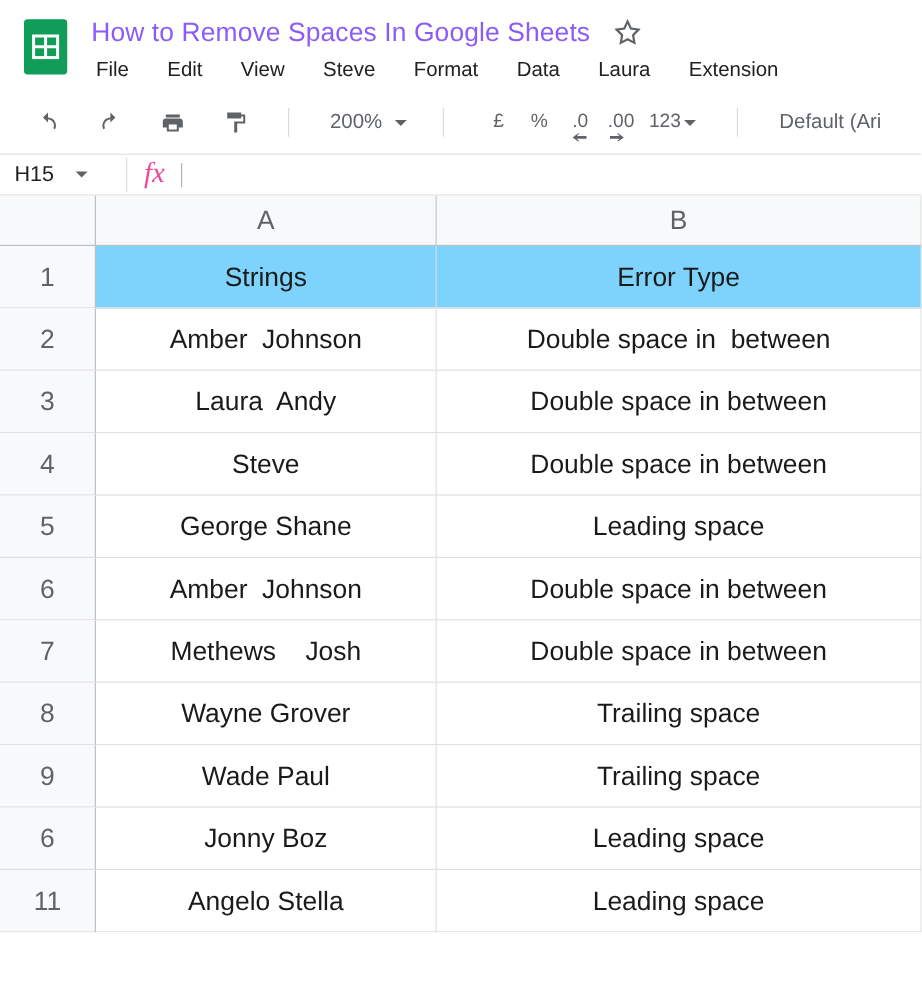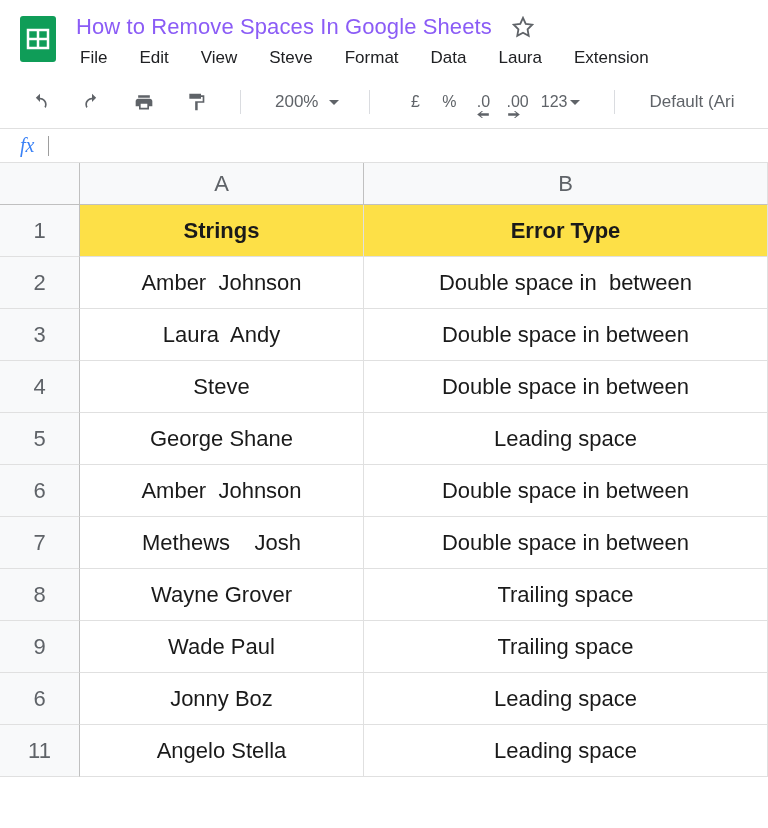--- a/index.html
+++ b/index.html
@@ -126,22 +126,22 @@
     font-weight: 500;
     color: #202124;
     padding-left: 6px;
     border-right: 1px solid #e0e0e0;
     height: 100%;
   }
   .namebox .caret-down { margin-left: 18px; }
   .fx-label {
     font-style: italic;
     font-family: Georgia, serif;
-    color: #3b82f6;
-    font-size: 20px;
+    color: #ec4899;
+    font-size: 24px;
     padding: 0 14px;
   }
   .fx-cursor {
     width: 1px;
     height: 20px;
     background: #9e9e9e;
   }
   .fx-input {
     border:none; outline:none; font-size:16px; padding-left:6px; height:28px; flex:1;
   }
@@ -172,21 +172,21 @@
   }
   .cell {
     border-right:1px solid #e0e0e0;
     border-bottom:1px solid #e0e0e0;
     display:flex;align-items:center;justify-content:center;
     font-size:22px;color:#1a1a1a;
     text-align:center;
     white-space: pre;
     font-family: Arial, sans-serif;
   }
-  .header-cell { background:#fde047;font-weight:bold; }
+  .header-cell { background:#7dd3fc; }
   .tall { height: 52px; }
 </style>
 </head>
 <body>
 
 <div class="header">
   <div class="logo">
     <svg class="logo-svg" viewBox="0 0 44 58">
       <rect x="4" y="6" width="36" height="46" rx="3" fill="#0f9d58"></rect>
       <rect x="12" y="20" width="20" height="18" fill="none" stroke="#fff" stroke-width="2.5"></rect>
@@ -265,20 +265,24 @@
     <div class="fmt-btn">
       <span>123</span>
       <span class="caret-down"></span>
     </div>
   </div>
   <div class="sep"></div>
   <span class="font-label">Default (Ari</span>
 </div>
 
 <div class="namebox-row">
+  <div class="namebox">
+    <span>H15</span>
+    <span class="caret-down"></span>
+  </div>
   <span class="fx-label">fx</span>
   <span class="fx-cursor"></span>
   <input class="fx-input" value="" style="">
 </div>
 
 <div class="sheet">
   <div class="corner"></div>
   <div class="colhdr first">A</div>
   <div class="colhdr">B</div>
   <div id="rows-anchor" style="display:contents"></div>

